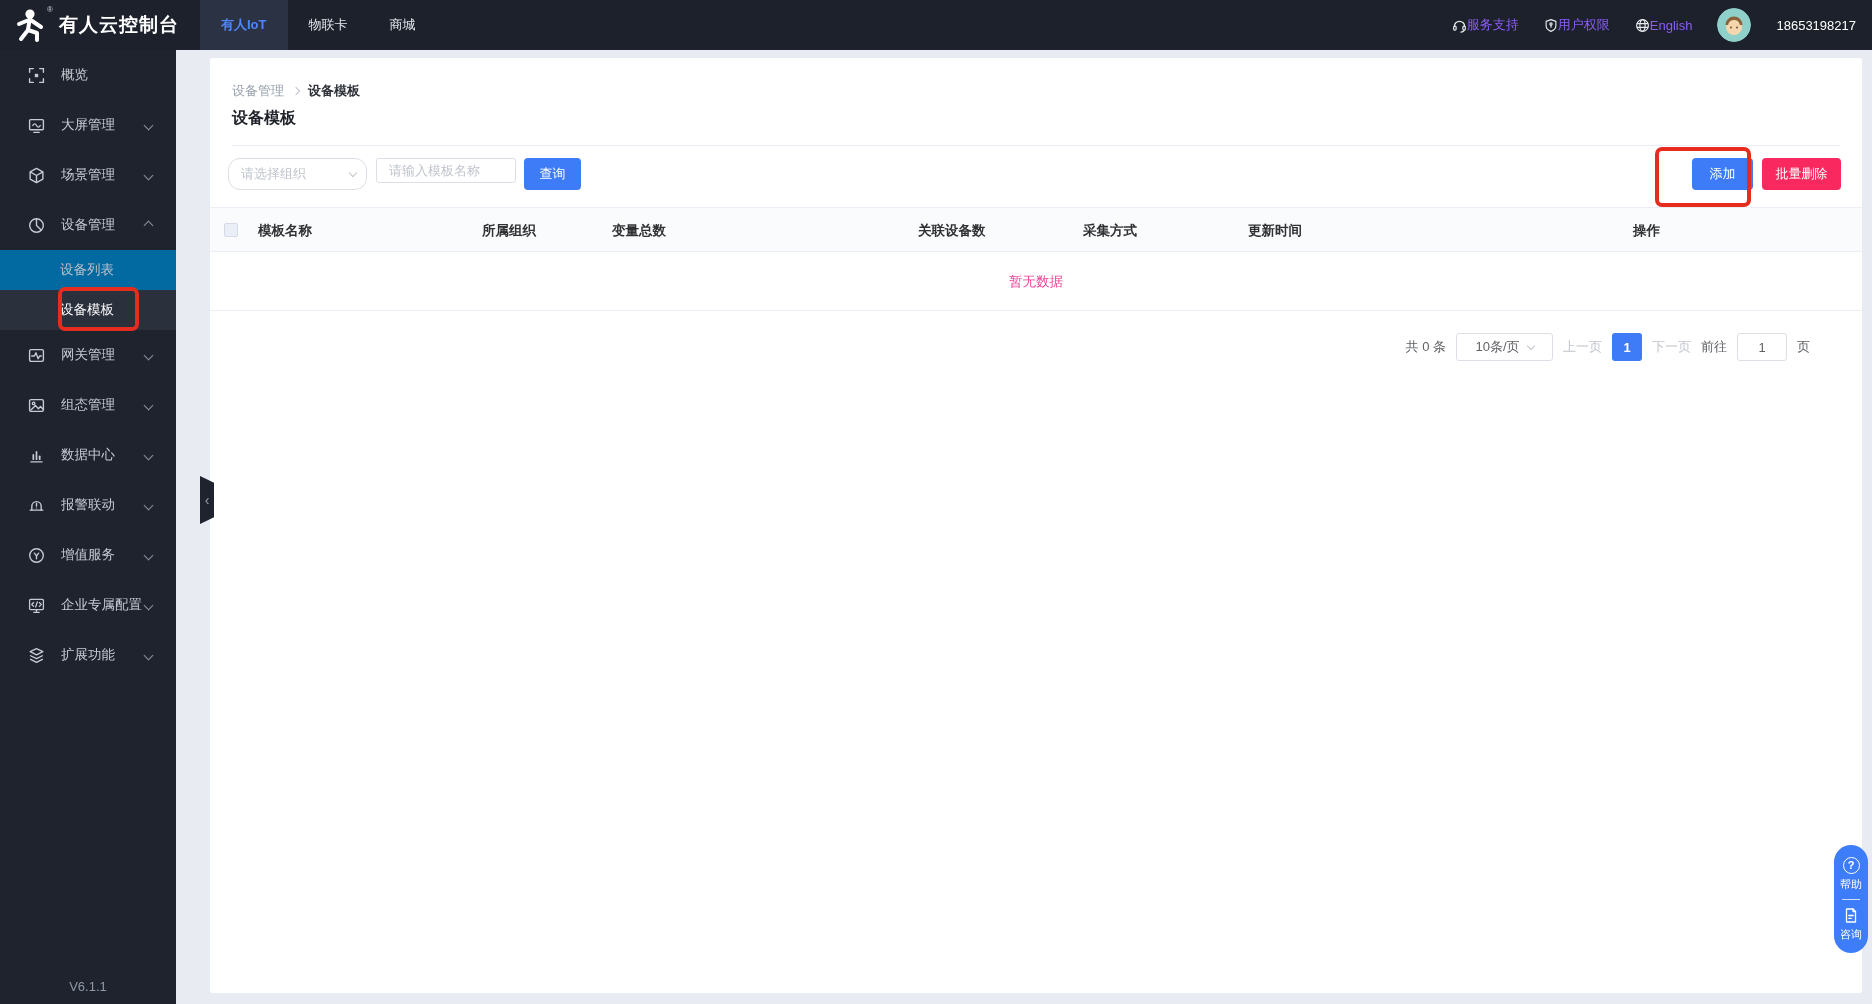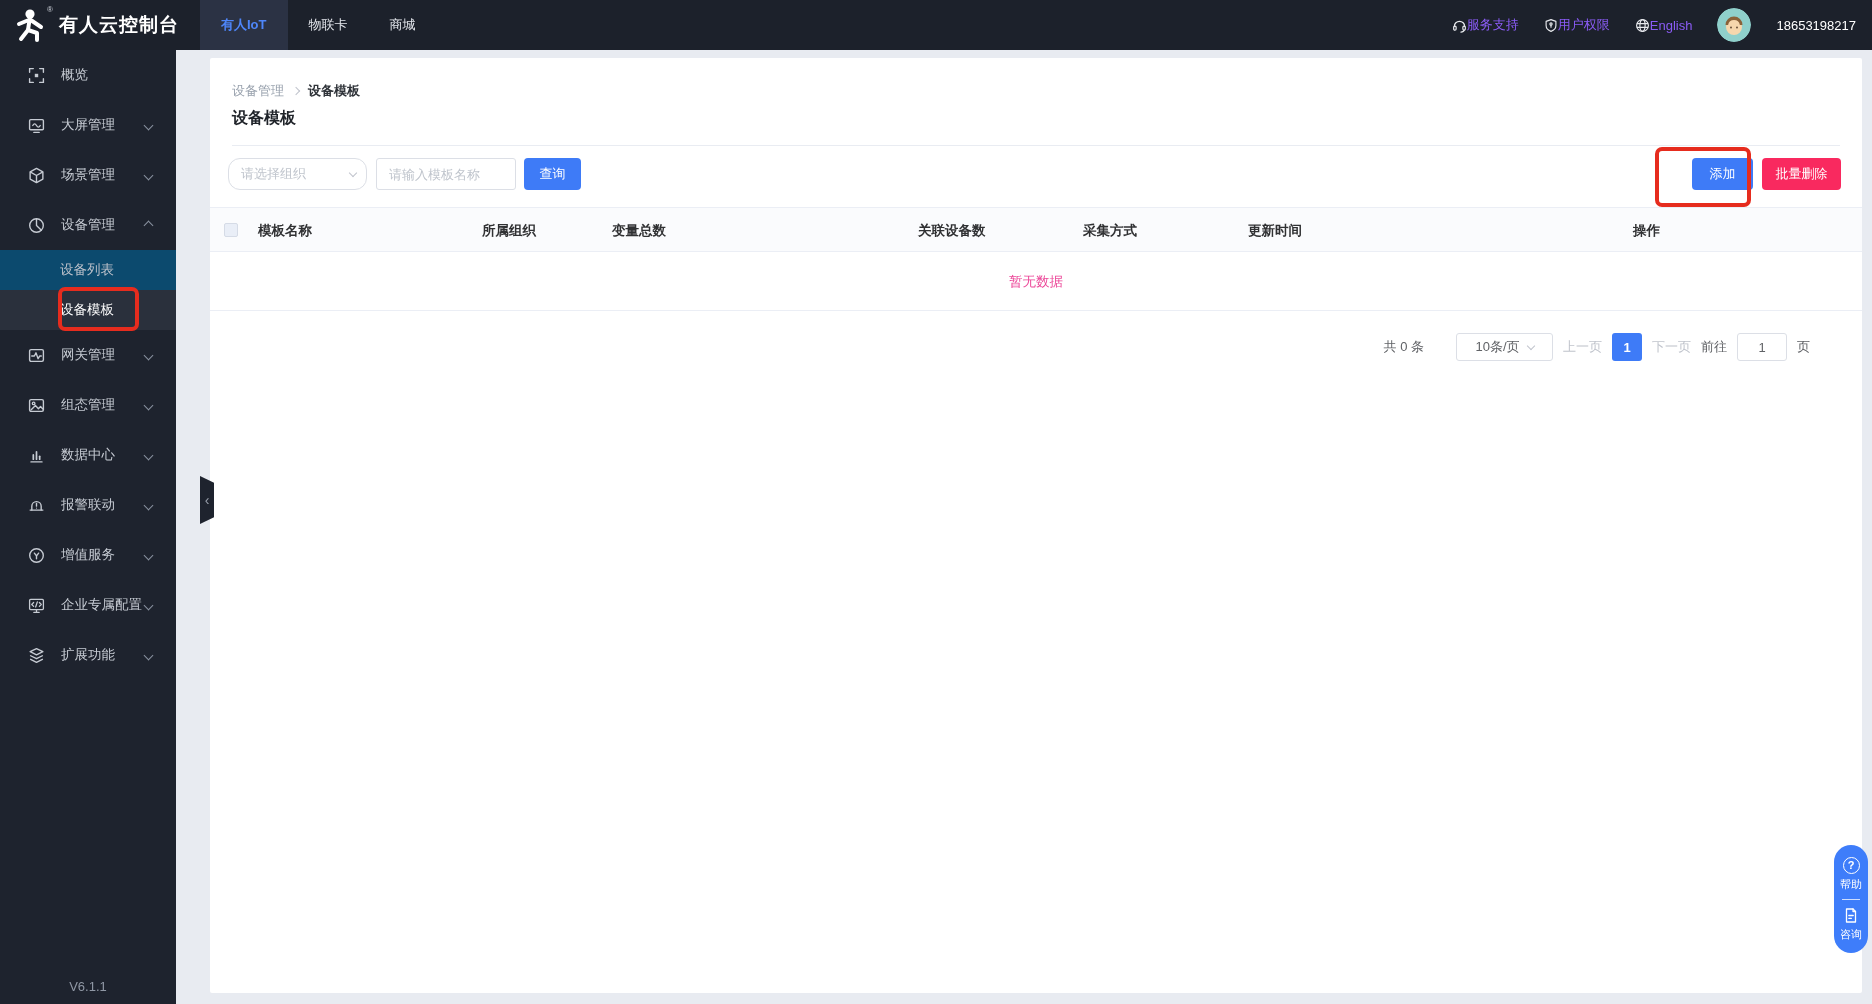--- a/index.html
+++ b/index.html
@@ -22,21 +22,21 @@
   .phone { color:#ffffff; font-size:13px; }
 
   
   .sidebar { position:absolute; left:0; top:50px; width:176px; height:954px; background:#1e232e; z-index:5; }
   .menu-item { position:relative; height:50px; display:flex; align-items:center; padding-left:28px; color:#c6cbd3; font-size:13.5px; cursor:pointer; }
   .menu-item .mi-icon { width:17px; height:17px; margin-right:16px; display:flex; align-items:center; justify-content:center; }
   .chev { display:inline-block; width:7px; height:7px; border-right:1.4px solid #8a92a0; border-bottom:1.4px solid #8a92a0; }
   .chev.down { transform:rotate(45deg); }
   .chev.up { transform:rotate(-135deg); }
   .mi-arrow { position:absolute; right:24px; top:22px; }
-  .submenu { background:#0c4a6e; }
+  .submenu { background:#0369a1; }
   .submenu-item { position:relative; height:40px; display:flex; align-items:center; padding-left:60px; color:#bcc1ca; font-size:13.5px; cursor:pointer; }
   .submenu-item.active { background:#2a303c; color:#ffffff; }
   .version { position:absolute; bottom:10px; left:0; width:100%; text-align:center; color:#9098a5; font-size:13px; }
   .collapse-handle { position:absolute; left:200px; top:476px; width:14px; height:48px; background:#1e232e; color:#9aa1ad; display:flex; align-items:center; justify-content:center; font-size:14px; clip-path:polygon(0 0,100% 14%,100% 86%,0 100%); cursor:pointer; z-index:5; }
 
   
   .anno { position:absolute; border:4px solid #e62c1e; border-radius:7px; pointer-events:none; z-index:9; }
   .anno-sidebar { left:58px; top:-3px; width:81px; height:44px; }
   .anno-add { left:1445px; top:89px; width:96px; height:60px; }
 
@@ -46,36 +46,36 @@
   .crumb-root { color:#98a1ad; cursor:pointer; }
   .crumb-sep { display:inline-block; width:6px; height:6px; border-right:1.3px solid #c0c4cc; border-bottom:1.3px solid #c0c4cc; transform:rotate(-45deg); }
   .crumb-current { color:#2f3339; font-weight:600; }
   .page-title { position:absolute; left:22px; top:50px; font-size:16px; font-weight:700; color:#1f2329; }
   .divider { position:absolute; left:22px; top:87px; width:1608px; height:1px; background:#e9ecf2; }
 
   .sel-box { position:absolute; top:100px; height:32px; border:1px solid #dcdfe6; border-radius:3px; background:#fff; display:flex; align-items:center; padding:0 10px 0 12px; cursor:pointer; }
   .sel-org { left:18px; width:139px;border-radius:12px; }
   .sel-placeholder { color:#bfc4cc; font-size:13px; flex:1; }
   .sel-chev { width:6px; height:6px; border-right:1.3px solid #c0c4cc; border-bottom:1.3px solid #c0c4cc; transform:rotate(45deg); margin-top:-3px; }
-  .txt-input { position:absolute; left:166px; top:100px; width:140px; height:32px; border:1px solid #dcdfe6; border-radius:3px; padding:0 12px; font-size:13px; color:#333; outline:none; font-family:inherit; }
+  .txt-input { position:absolute; left:166px; top:100px; width:140px; height:25px; border:1px solid #dcdfe6; border-radius:3px; padding:0 12px; font-size:13px; color:#333; outline:none; font-family:inherit; }
   .txt-input::placeholder { color:#bfc4cc; }
   .btn { position:absolute; top:100px; height:32px; border:none; border-radius:4px; color:#fff; font-size:13px; cursor:pointer; font-family:inherit; }
   .btn-search { left:314px; width:57px; background:#3e7bf7; }
   .btn-add { left:1482px; width:61px; background:#3e7bf7; }
   .btn-batch { left:1552px; width:79px; background:#f9295f; }
 
   .thead { position:absolute; left:0; top:149px; width:1652px; height:45px; background:#fafbfd; border-top:1px solid #ebeef5; border-bottom:1px solid #ebeef5; }
   .th { position:absolute; top:14px; font-size:13.5px; font-weight:700; color:#303133; white-space:nowrap; }
   .checkbox { position:absolute; left:14px; top:15px; width:14px; height:14px; background:#e9eef7; border:1px solid #d5dbe6; border-radius:2px; cursor:pointer; }
   .empty-row { position:absolute; left:0; top:195px; width:1652px; height:58px; border-bottom:1px solid #ebeef5; display:flex; align-items:center; justify-content:center; }
   .empty-text { color:#ec4899; font-size:13.5px; }
 
   .pagination { position:absolute; top:275px; right:52px; height:28px; display:flex; align-items:center; gap:10px; font-size:13px; color:#606266; }
   .pg-total { white-space:nowrap; }
-  .pg-size { width:97px; height:28px; border:1px solid #dcdfe6; border-radius:3px; display:flex; align-items:center; justify-content:center; gap:8px; cursor:pointer; background:#fff;margin-left:22px; }
+  .pg-size { width:97px; height:28px; border:1px solid #dcdfe6; border-radius:3px; display:flex; align-items:center; justify-content:center; gap:8px; cursor:pointer; background:#fff; }
   .pg-nav { color:#c0c4cc; cursor:default; white-space:nowrap; }
   .pg-page { width:30px; height:28px; background:#3e7bf7; color:#fff; border-radius:3px; display:flex; align-items:center; justify-content:center; font-weight:600; cursor:pointer; }
   .pg-goto-input { width:50px; height:28px; border:1px solid #dcdfe6; border-radius:3px; text-align:center; font-size:13px; color:#606266; outline:none; font-family:inherit; }
 
   
   .float-pill { position:absolute; left:1834px; top:845px; width:34px; height:108px; background:#3e7dfa; border-radius:17px; display:flex; flex-direction:column; align-items:center; justify-content:center; color:#fff; z-index:10; }
   .fp-item { display:flex; flex-direction:column; align-items:center; gap:3px; cursor:pointer; }
   .fp-qicon { width:17px; height:17px; border:1.5px solid #fff; border-radius:50%; font-size:11px; font-weight:700; display:flex; align-items:center; justify-content:center; }
   .fp-label { font-size:11px; }
   .fp-div { width:18px; height:1px; background:rgba(255,255,255,.75); margin:7px 0; }

